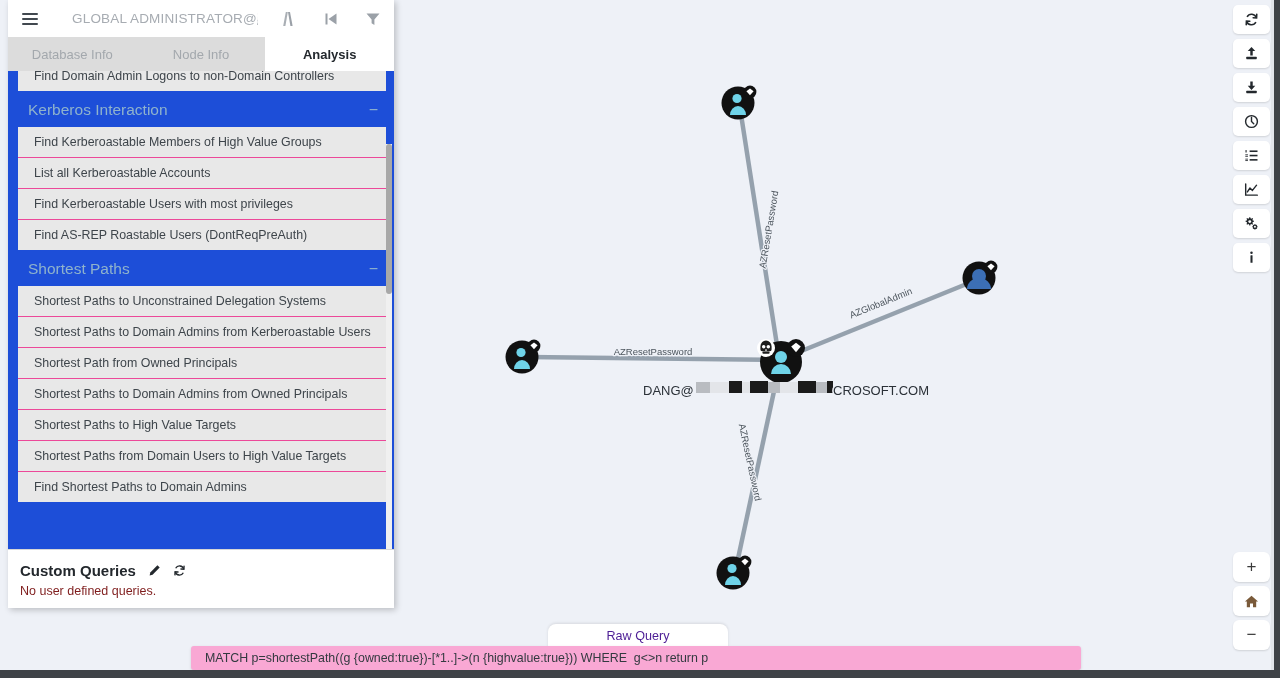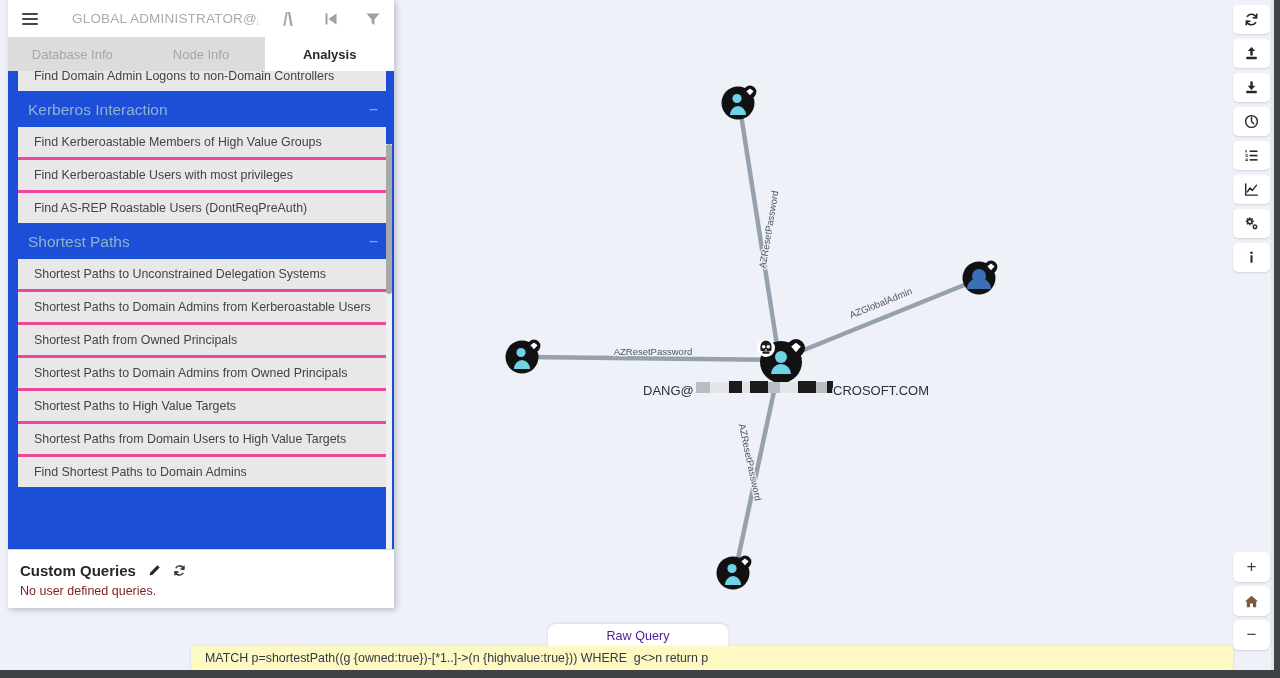--- a/index.html
+++ b/index.html
@@ -123,21 +123,21 @@
     padding: 10px 0 8px 10px;
     display:flex; align-items:center; justify-content: space-between;
     cursor: pointer;
   }
   .q-group-title .collapse-dash {
     color: #8fb3cc; font-size: 16px; padding-right: 8px; line-height: 1;
   }
   .q-list { display: block; }
   .q-item {
     background: #e8e8e8;
-    border-bottom: 3px solid #ec4899;
+    border-bottom: 1px solid #ec4899;
     padding: 8px 10px 8px 16px;
     font-size: 12.4px;
     color: #3e454b;
     cursor: pointer;
     line-height: 14px;
   }
   .q-item:last-child { border-bottom: none; }
   .q-spacer { height: 7px; }
 
   
@@ -225,22 +225,22 @@
     border-radius: 8px 8px 0 0;
     display: flex; align-items: center; justify-content: center;
     font-size: 12.6px;
     color: #4c1d95;
     box-shadow: 0 -1px 3px rgba(0,0,0,.10);
     cursor: pointer;
   }
   #raw-query-bar {
     position: absolute;
     left: 191px; bottom: 8px;
-    width: 1042px; height: 24px;
-    background: #fef9c3;
+    width: 890px; height: 24px;
+    background: #f9a8d4;
     border-radius: 3px;
     display: flex; align-items: center;
     padding: 0 12px;
     box-shadow: 0 1px 3px rgba(0,0,0,.13);
   }
   #raw-query-input {
     width: 100%;
     border: none; outline: none;
     font-family: "Liberation Sans", sans-serif;
     font-size: 12.4px;
@@ -408,20 +408,21 @@
         <div class="q-list">
           <div class="q-item">Find Domain Admin Logons to non-Domain Controllers</div>
         </div>
 
         <div class="q-group-title">
           <span>Kerberos Interaction</span>
           <span class="collapse-dash">−</span>
         </div>
         <div class="q-list">
           <div class="q-item">Find Kerberoastable Members of High Value Groups</div>
+          <div class="q-item">List all Kerberoastable Accounts</div>
           <div class="q-item">Find Kerberoastable Users with most privileges</div>
           <div class="q-item">Find AS-REP Roastable Users (DontReqPreAuth)</div>
         </div>
 
         <div class="q-group-title">
           <span>Shortest Paths</span>
           <span class="collapse-dash">−</span>
         </div>
         <div class="q-list">
           <div class="q-item">Shortest Paths to Unconstrained Delegation Systems</div>

